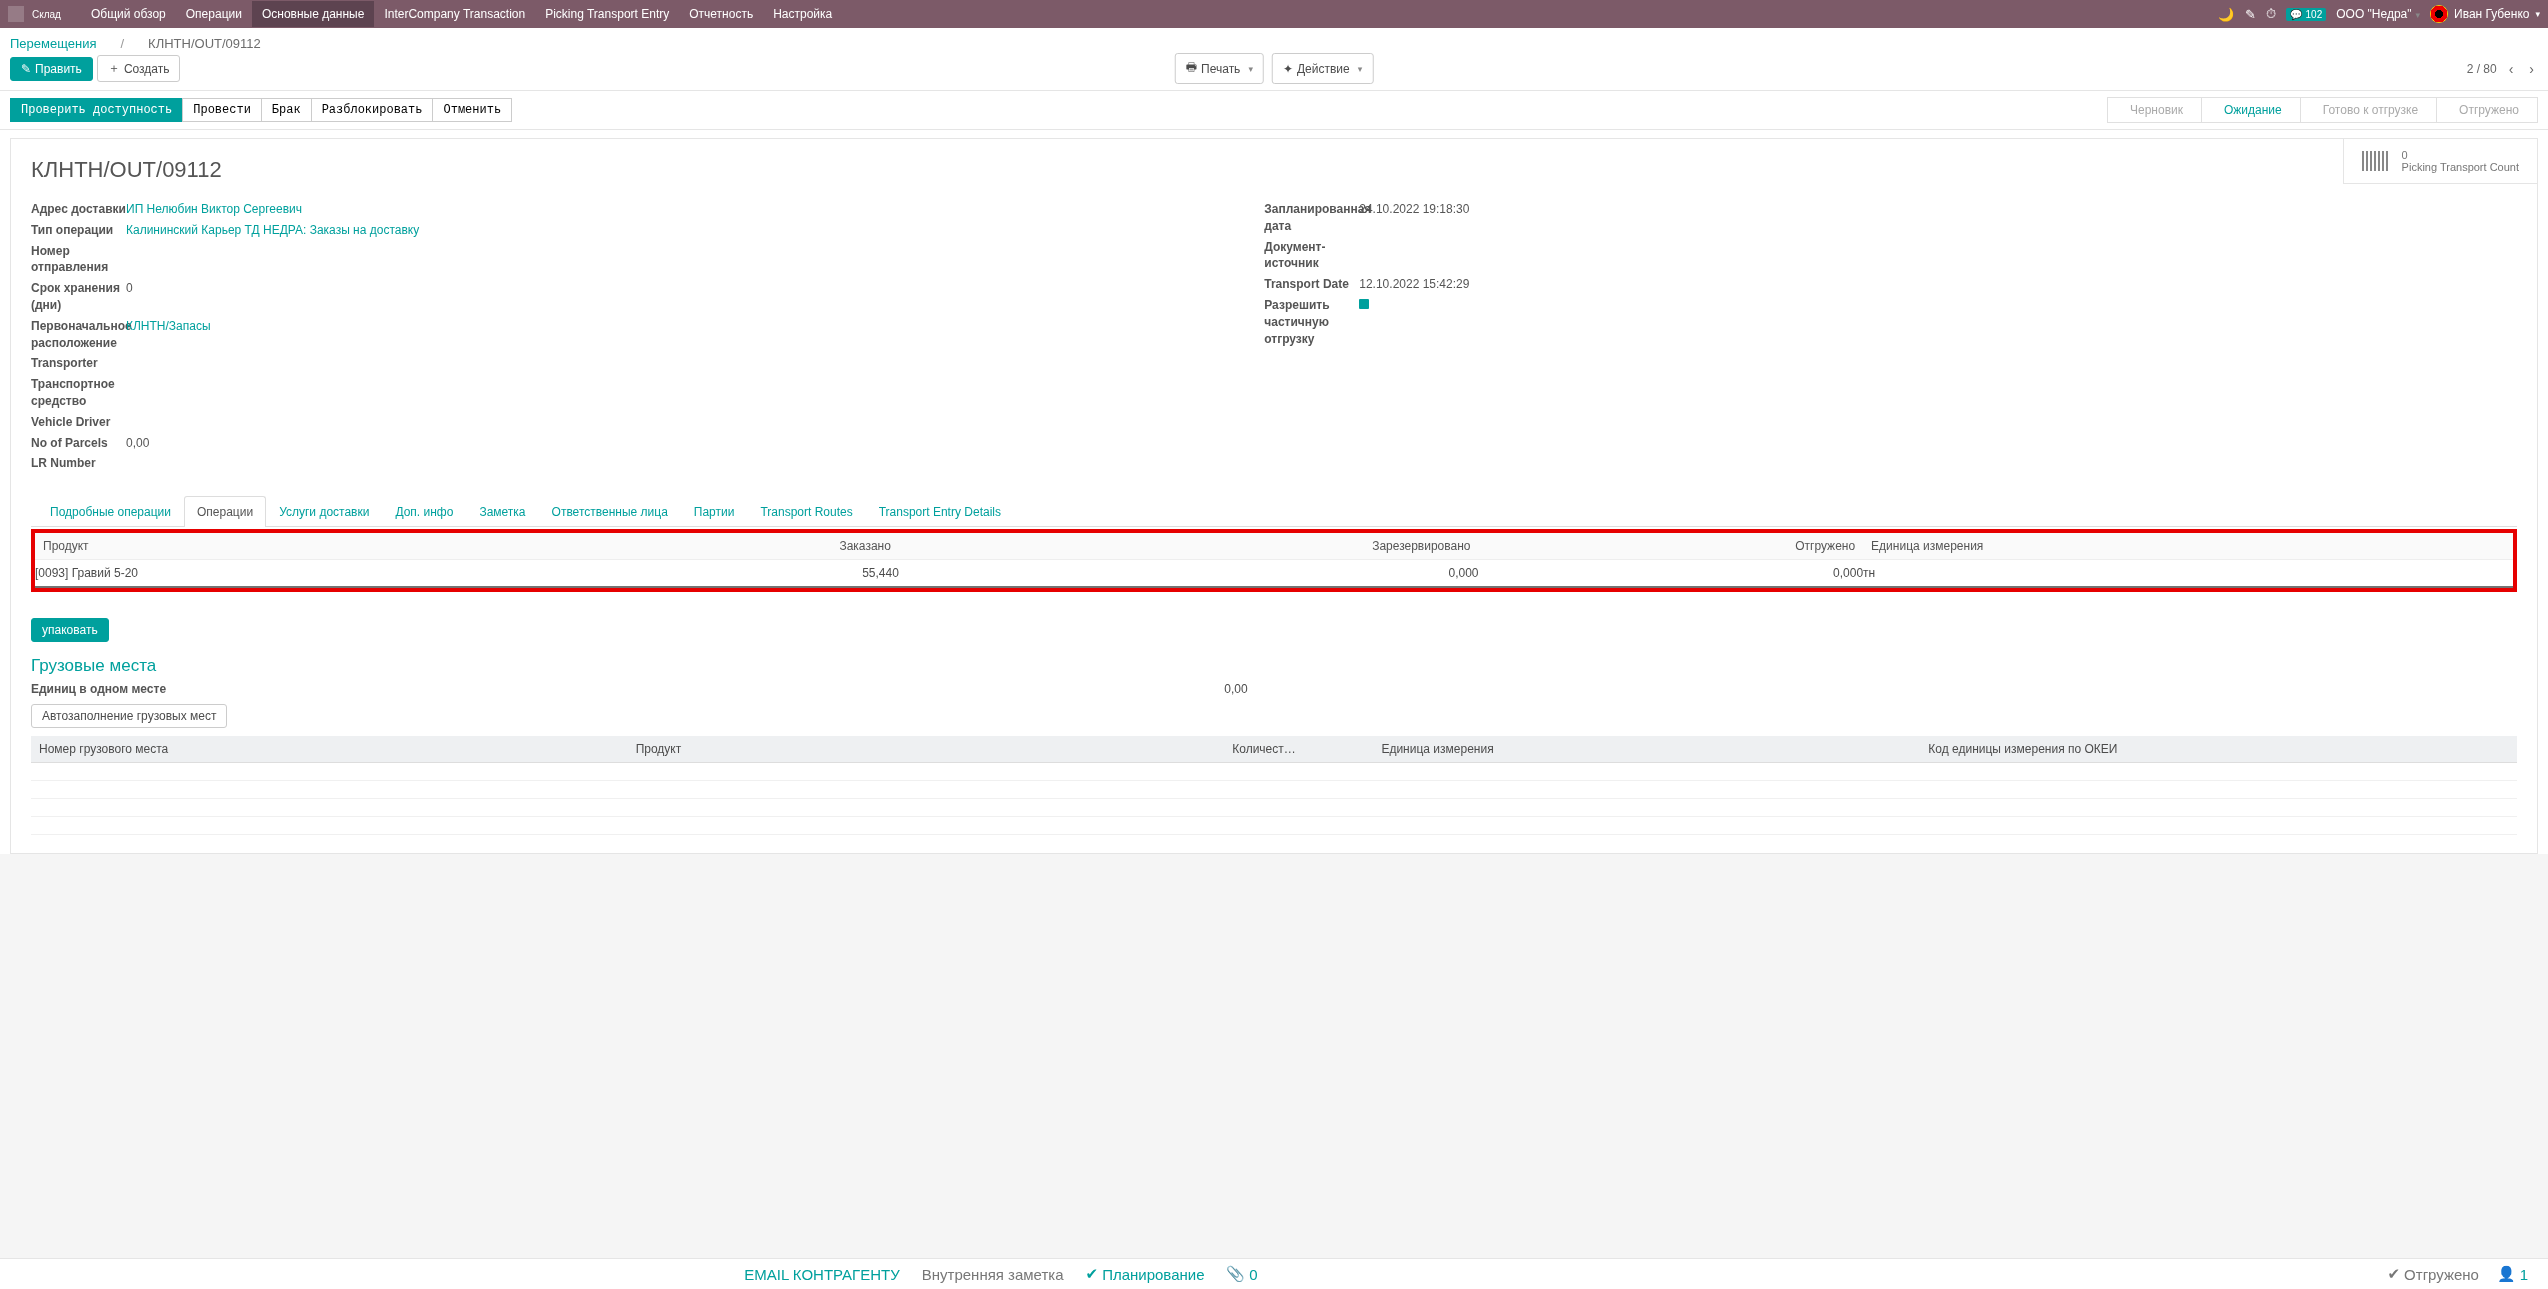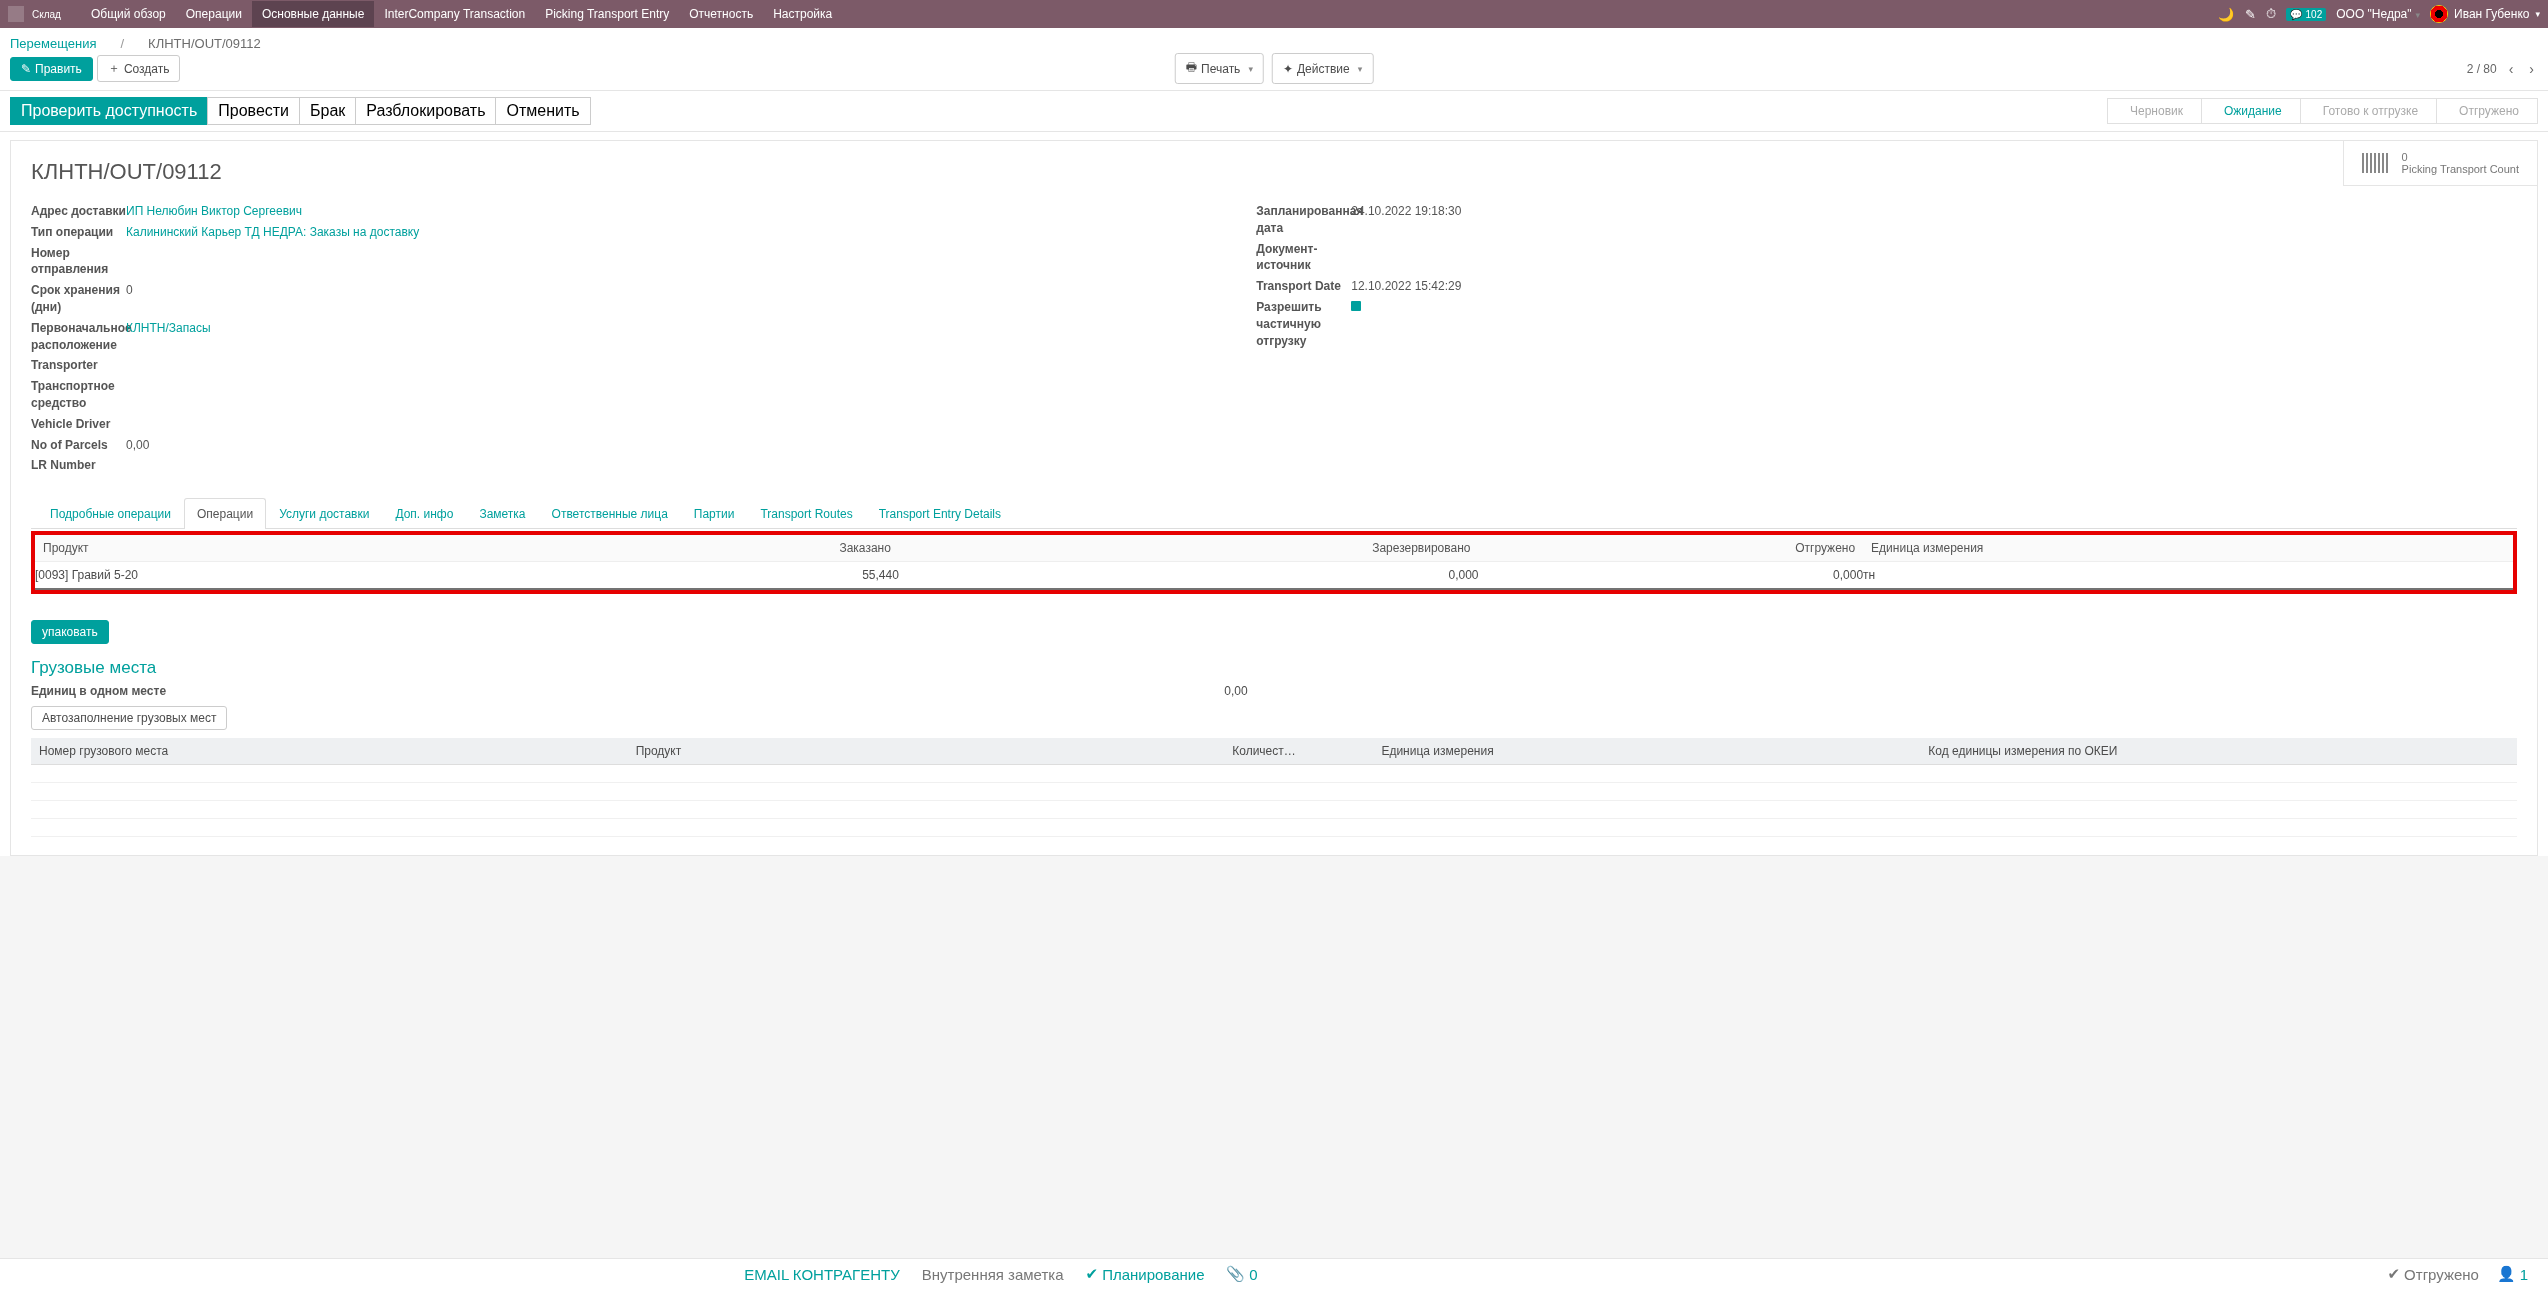--- a/index.html
+++ b/index.html
@@ -21,32 +21,32 @@
 .breadcrumb-row .sep { color:#999; }
 .breadcrumb-row .cur { color:#6d6d6d; }
 .action-row { padding: 0 10px 8px; display:flex; align-items:center; }
 .btn { border:1px solid #ccc; background:#fff; padding:4px 10px; font-size:12px; border-radius:3px; cursor:pointer; display:inline-flex; align-items:center; gap:4px; color:#4c4c4c;}
 .btn.primary { background:#00a09d; border-color:#00a09d; color:#fff; }
 .btn + .btn { margin-left:4px; }
 .action-center { margin-left:auto; margin-right:auto; position:absolute; left:50%; transform:translateX(-50%); display:flex; gap:4px;}
 .action-right { margin-left:auto; display:flex; align-items:center; gap:8px; font-size:12px; color:#666;}
 .action-right .pager-arrow { border:none; background:none; cursor:pointer; padding:2px 4px; font-size:14px; color:#666;}
 .status-row { background:#fff; border-top:1px solid #e5e5e5; border-bottom:1px solid #e5e5e5; padding:6px 10px; display:flex; align-items:center; position:relative;}
-.status-btn { border:1px solid #ccc; background:#fff; padding:4px 10px; font-size:16px; border-radius:0; cursor:pointer; margin-right:-1px;}
+.status-btn { border:1px solid #ccc; background:#fff; padding:4px 10px; font-size:12px; border-radius:0; cursor:pointer; margin-right:-1px;font-family:Liberation Mono, monospace;}
 .status-btn.primary { background:#00a09d; border-color:#00a09d; color:#fff; }
 .status-arrows { margin-left:auto; display:flex; }
 .status-step { padding:5px 18px 5px 22px; font-size:12px; color:#aaa; background:#fff; border:1px solid #e0e0e0; margin-left:-1px; position:relative;}
 .status-step.active { color:#00a09d; font-weight:500;}
 .content-pad { padding: 0 10px; }
 .doc-card { border:1px solid #e5e5e5; margin-top:8px; position:relative; background:#fff;}
 .doc-topright { position:absolute; right:0; top:0; border-left:1px solid #e5e5e5; border-bottom:1px solid #e5e5e5; padding:10px 18px; display:flex; align-items:center; gap:12px; font-size:11px; color:#777;}
 .doc-topright .barcode { width:28px; height:20px; background: repeating-linear-gradient(90deg,#888 0 2px,transparent 2px 4px); }
 .doc-body { padding: 18px 20px; }
 .doc-title { font-size:22px; color:#555; margin-bottom:18px;}
-.fields-row { display:flex; gap:32px;}
+.fields-row { display:flex; gap:40px;}
 .fields-col { }
 .fields-col.left { width:48%; }
 .fields-col.right { width:48%; }
 .fld { display:flex; font-size:12px; margin-bottom:4px; line-height:1.4;}
 .fld .lbl { width:95px; font-weight:600; color:#555; flex-shrink:0;}
 .fld .val { color:#555; }
 .fld .val a { color:#00a09d; text-decoration:none;}
 .fld .val .chk { width:10px; height:10px; background:#00a09d; display:inline-block; border-radius:1px;}
 .tabs { display:flex; margin-top:20px; border-bottom:1px solid #ddd; padding-left:6px; gap:0;}
 .tab { padding:8px 12px; font-size:12px; color:#00a09d; cursor:pointer; border:1px solid transparent; border-bottom:none; margin-bottom:-1px;}

